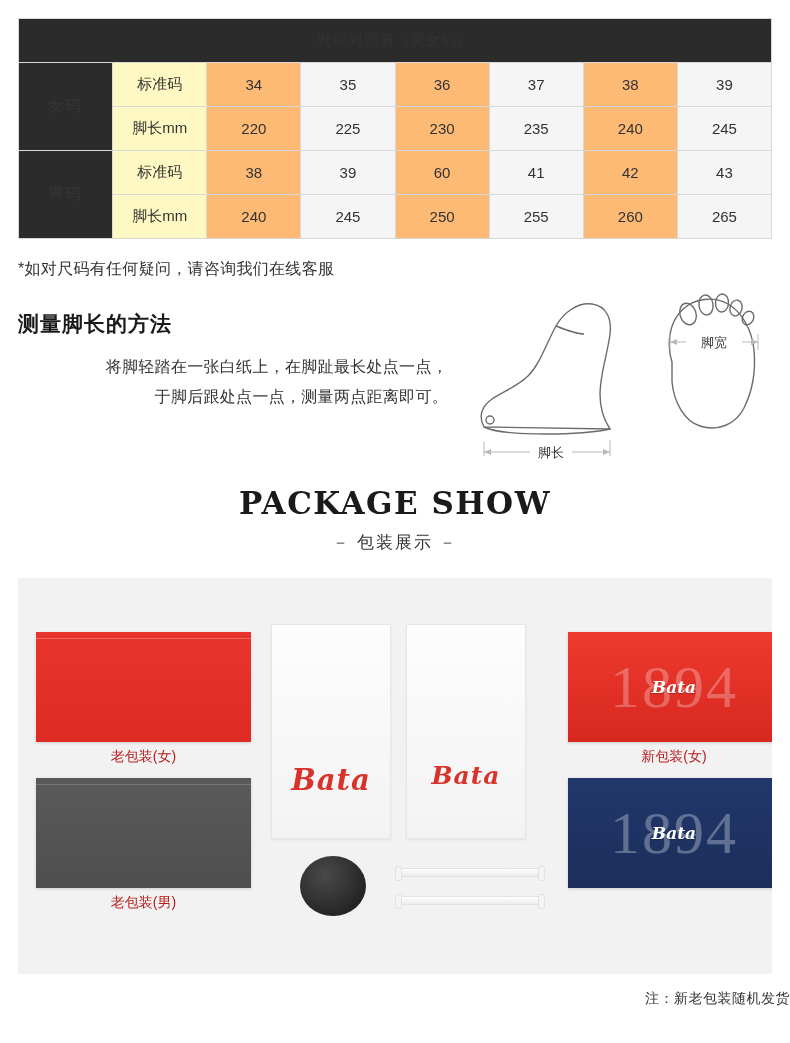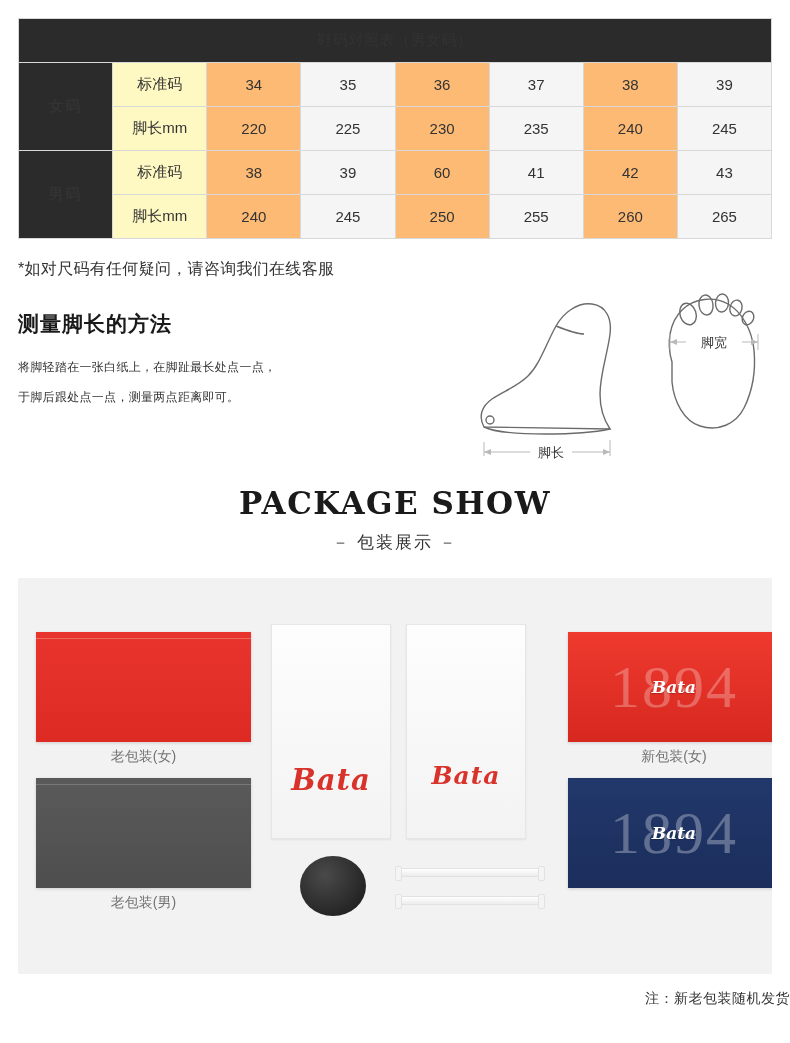--- a/index.html
+++ b/index.html
@@ -70,25 +70,26 @@
   .measure h3 {
     margin: 0 0 14px 0;
     font-family: "DejaVu Serif", serif;
     font-size: 21px;
     font-weight: bold;
     color: #1a1a1a;
     letter-spacing: 1px;
   }
   .measure p {
     margin: 0;
-    font-size: 12px;
+    font-size: 16px;
     line-height: 30px;
     color: #333;
     letter-spacing: 0.3px;
     max-width: 430px;
+    text-align: right;
   }
   .foot-diagram {
     position: absolute;
     right: 10px;
     top: 10px;
     width: 320px;
     height: 175px;
   }
 
   
@@ -114,21 +115,21 @@
     background: #f2f2f2;
     position: relative;
     height: 396px;
     overflow: hidden;
   }
   .box { position: absolute; }
   .cap {
     position: absolute;
     text-align: center;
     font-size: 14px;
-    color: #737373;
+    color: #b91c1c;
     width: 220px;
   }
 
   
   .box-red-old {
     left: 18px; top: 54px; width: 215px; height: 110px;
     background: linear-gradient(180deg,#e8342c 0%, #dd2b23 100%);
     box-shadow: 0 1px 3px rgba(0,0,0,.15);
   }
   .box-red-old:after{

